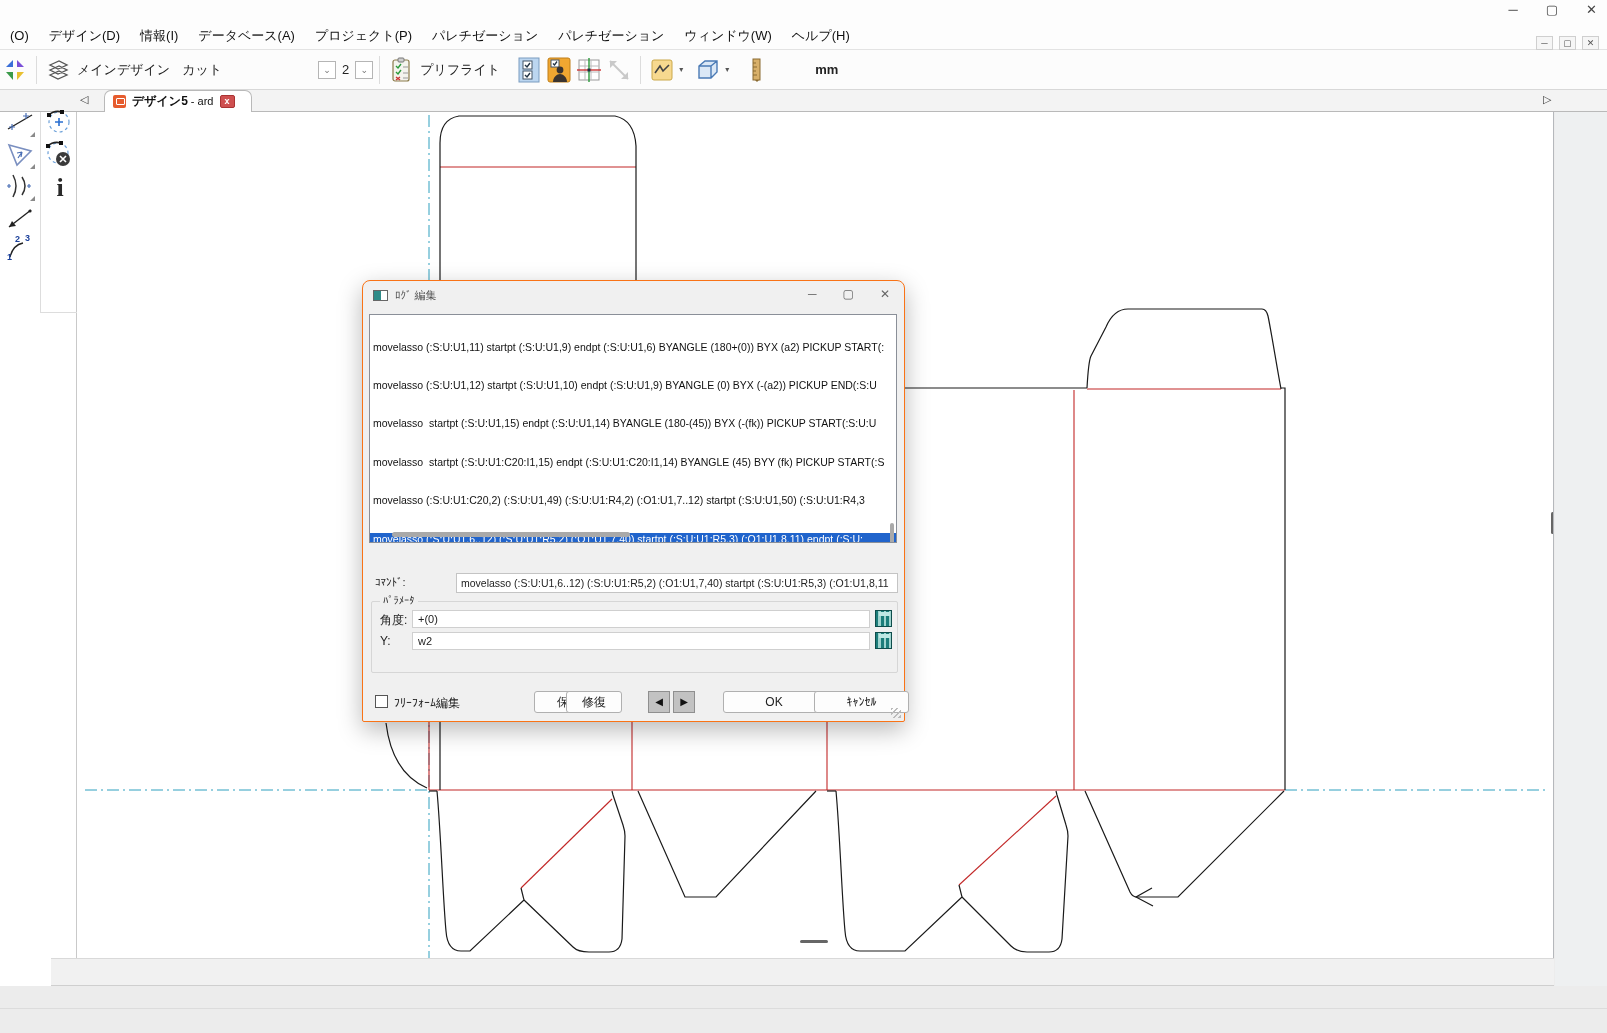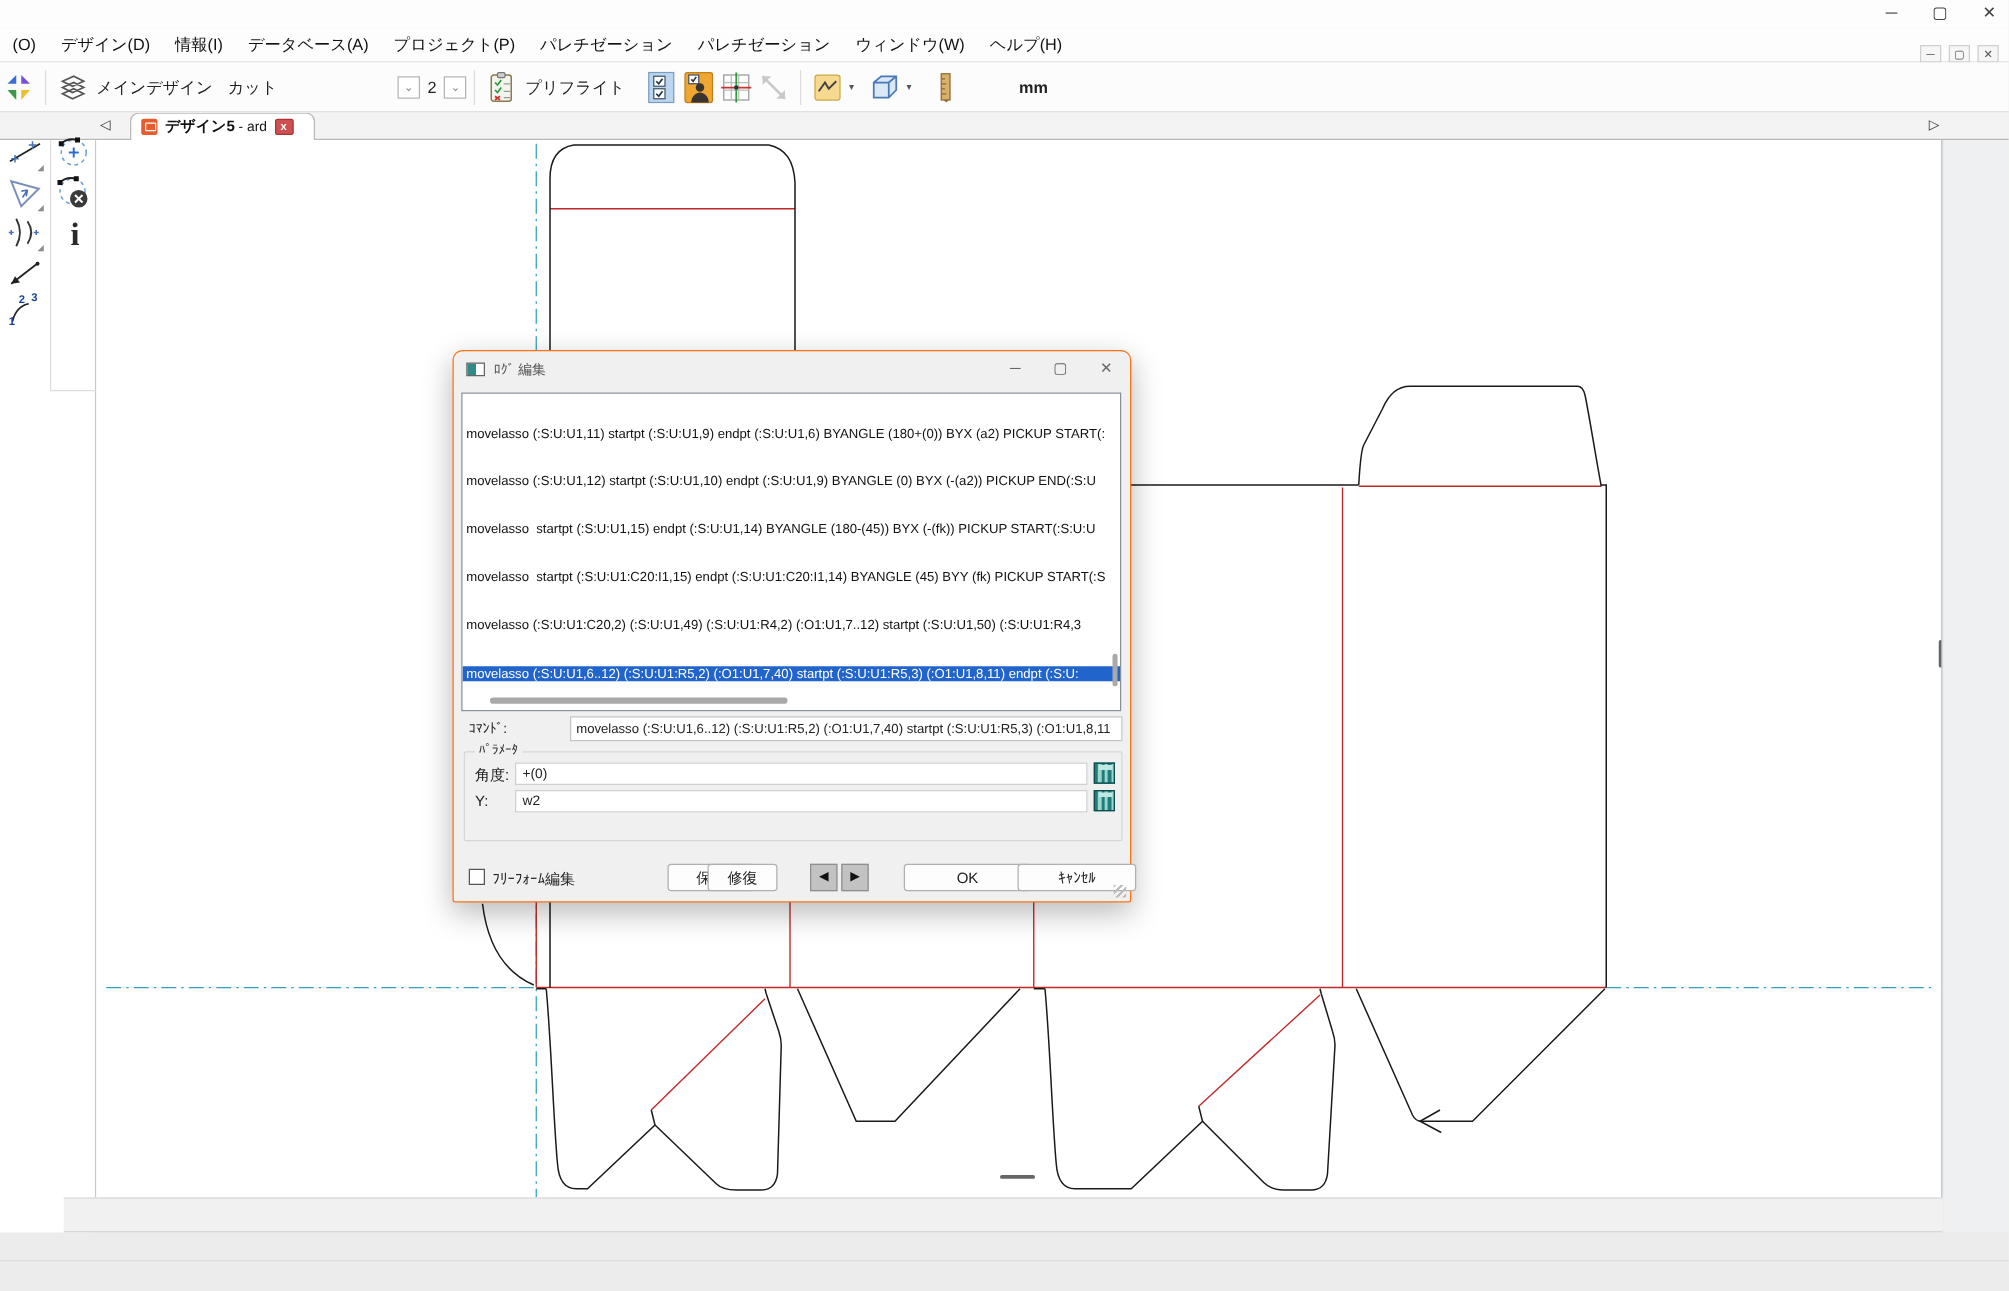--- a/index.html
+++ b/index.html
@@ -46,21 +46,21 @@
   .v-split { position:absolute; left:1551px; top:512px; width:3px; height:22px; background:#666; border-radius:2px; }
   .understrip { position:absolute; left:51px; top:958px; width:1503px; height:28px; background:#f1f1f1; border-top:1px solid #d9d9d9; border-bottom:1px solid #cfcfcf; }
   .bottombar { position:absolute; left:0; top:986px; width:1607px; height:47px; background:#ececec; }
   .bottombar .line { position:absolute; left:0; top:22px; width:1607px; height:1px; background:#dcdcdc; }
 
   
   .dialog { position:absolute; left:362px; top:280px; width:543px; height:442px; background:#f0f0f0; border:1px solid #f97316; border-radius:8px 8px 2px 2px; box-shadow:0 8px 24px rgba(0,0,0,.28); font-size:12px; }
   .dlg-title { position:absolute; left:0; top:0; width:100%; height:28px; display:flex; align-items:center; padding:0 10px; gap:7px; color:#555; font-size:11px; }
   .dlg-ico { width:15px; height:11px; border:1px solid #666; background:linear-gradient(90deg,#2e8b88 0 55%,#fff 55%); }
   .dlg-btns { position:absolute; right:14px; top:6px; display:flex; gap:26px; color:#666; font-size:12px; }
-  .loglist { position:absolute; left:6px; top:33px; width:528px; height:255px; background:#fff; border:1px solid #8a8f98; overflow:hidden; font-size:10.5px; line-height:12.8px; white-space:pre; color:#111; }
+  .loglist { position:absolute; left:6px; top:33px; width:528px; height:229px; background:#fff; border:1px solid #8a8f98; overflow:hidden; font-size:10.5px; line-height:12.8px; white-space:pre; color:#111; }
   .logrow { height:12.8px; padding-left:3px; }
   .logrow.selected { background:#2064cc; color:#fff; }
   .hthumb { position:absolute; left:22px; bottom:5px; width:238px; height:5px; background:#a9a9a9; border-radius:3px; }
   .vthumb { position:absolute; right:2px; top:208px; width:4px; height:26px; background:#a9a9a9; border-radius:2px; }
   .cmdrow { position:absolute; left:12px; top:292px; width:520px; height:20px; }
   .cmdrow .cl { position:absolute; left:0; top:3px; font-size:11px; color:#222; }
   .cmdfield { position:absolute; left:81px; top:0; width:442px; height:20px; background:#fff; border:1px solid #c4c4c4; font-size:10.5px; line-height:18px; padding-left:4px; white-space:pre; overflow:hidden; }
   .groupbox { position:absolute; left:8px; top:320px; width:527px; height:72px; border:1px solid #d6d6d6; border-radius:2px; }
   .groupbox .gl { position:absolute; left:8px; top:-8px; background:#f0f0f0; padding:0 3px; font-size:10.5px; color:#333; }
   .prow { position:absolute; left:4px; height:18px; width:516px; }

